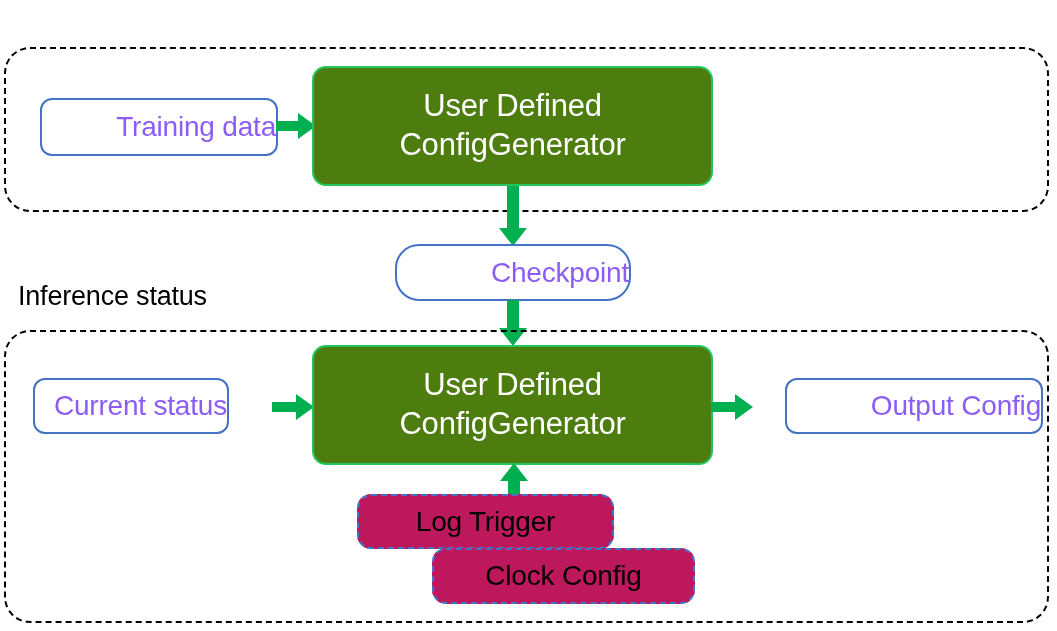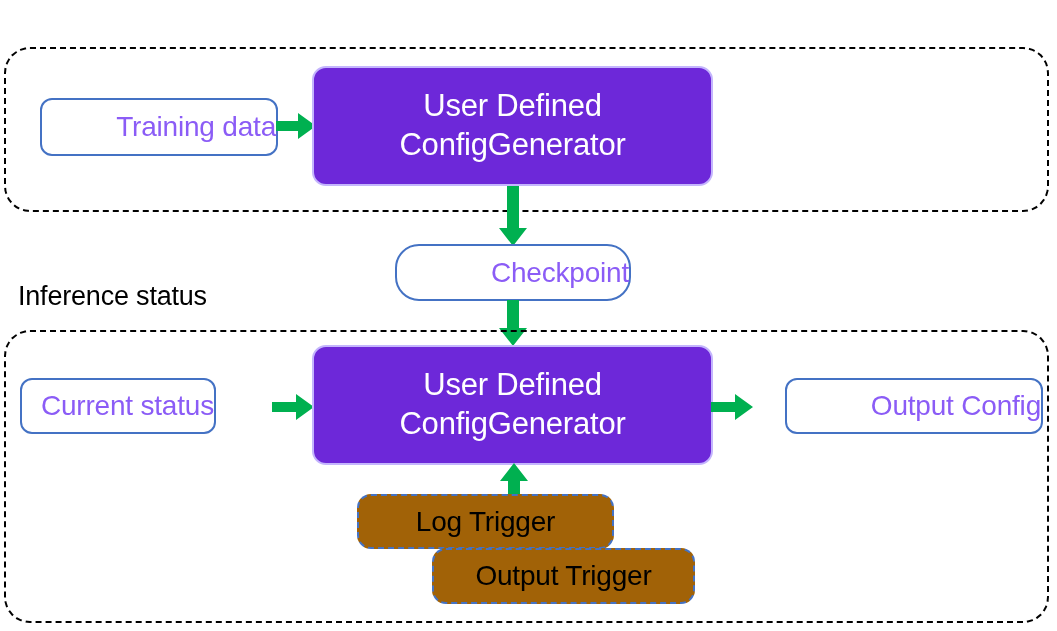--- a/index.html
+++ b/index.html
@@ -50,41 +50,41 @@
     color: #8b5cf6;
     font-size: 28px;
     white-space: nowrap;
     letter-spacing: -0.2px;
   }
 
   
   .node-filled {
     position: absolute;
     box-sizing: border-box;
-    background: #6d28d9;
-    border: 2px solid #c4b5fd;
+    background: #4d7c0f;
+    border: 2px solid #22c55e;
     border-radius: 14px;
     display: flex;
     flex-direction: column;
     align-items: center;
     justify-content: center;
     color: #ffffff;
     font-size: 31px;
     line-height: 1.25;
     text-align: center;
     letter-spacing: -0.2px;
   }
 
   
   .node-dashed {
     position: absolute;
     box-sizing: border-box;
     border: 2.5px dashed #4472C4;
     border-radius: 14px;
-    background: #a16207;
+    background: #be185d;
     display: flex;
     align-items: center;
     justify-content: center;
     color: #000000;
     font-size: 28px;
     white-space: nowrap;
     letter-spacing: -0.2px;
   }
 
   
@@ -129,21 +129,21 @@
   <div class="arrow" style="left:497px; top:300px;">
     <svg width="32" height="48" viewBox="0 0 32 48">
       <path d="M10 0 H22 V28 H30 L16 46 L2 28 H10 Z" fill="#00B050"></path>
     </svg>
   </div>
 
   <div class="section-label" style="left:18px; top:283px;">Inference status</div>
 
   <div class="process-container" style="left:4px; top:330px; width:1045px; height:293px;"></div>
 
-  <div class="node-outline" style="left:20px; top:378px; width:196px; height:56px;">
+  <div class="node-outline" style="left:33px; top:378px; width:196px; height:56px;">
     <span>Current status</span>
   </div>
 
   <div class="arrow" style="left:272px; top:391px;">
     <svg width="44" height="32" viewBox="0 0 44 32">
       <path d="M0 11 H24 V3 L42 16 L24 29 V21 H0 Z" fill="#00B050"></path>
     </svg>
   </div>
 
   <div class="node-filled" style="left:312px; top:345px; width:401px; height:120px;">
@@ -165,16 +165,16 @@
     <svg width="32" height="40" viewBox="0 0 32 40">
       <path d="M16 0 L30 18 H22 V40 H10 V18 H2 Z" fill="#00B050"></path>
     </svg>
   </div>
 
   <div class="node-dashed" style="left:357px; top:494px; width:257px; height:55px;">
     <span>Log Trigger</span>
   </div>
 
   <div class="node-dashed" style="left:432px; top:548px; width:263px; height:56px;">
-    <span>Output Trigger</span>
+    <span>Clock Config</span>
   </div>
 
 </div>
 
 </body></html>

